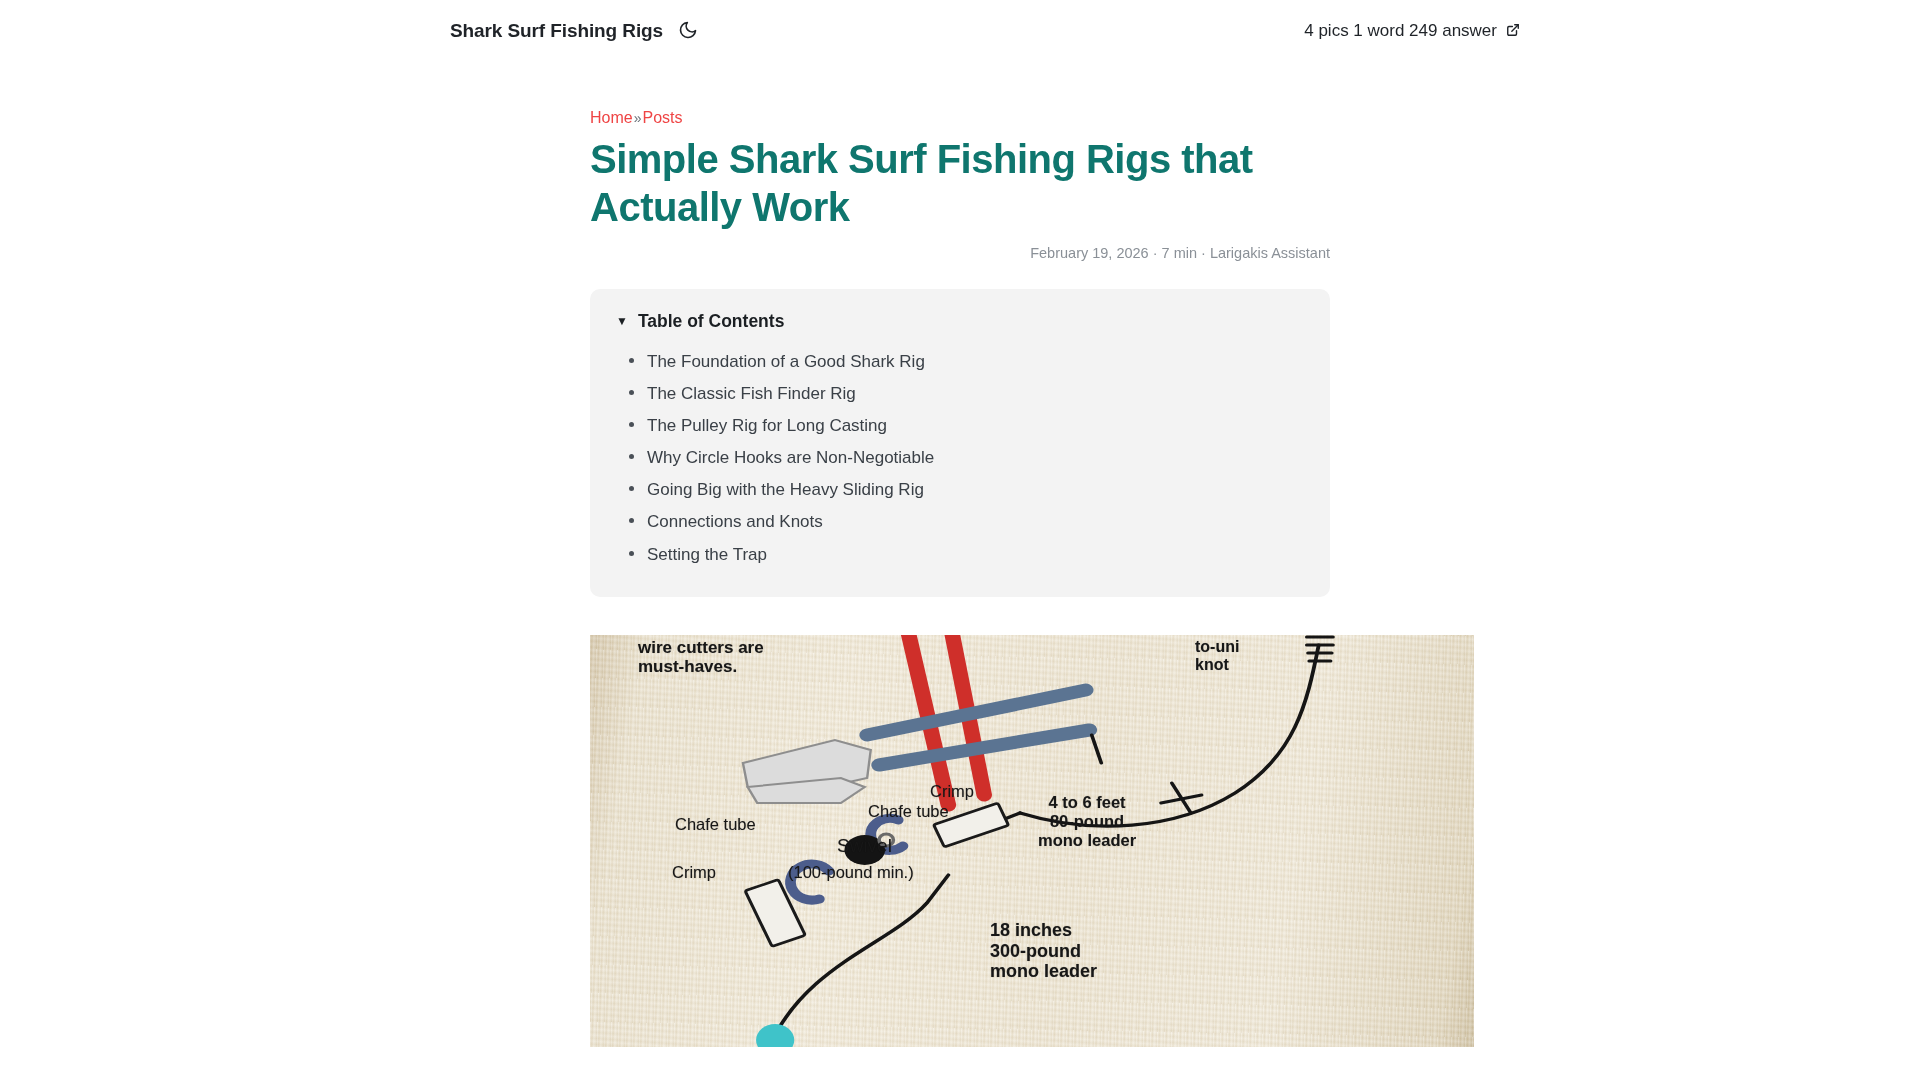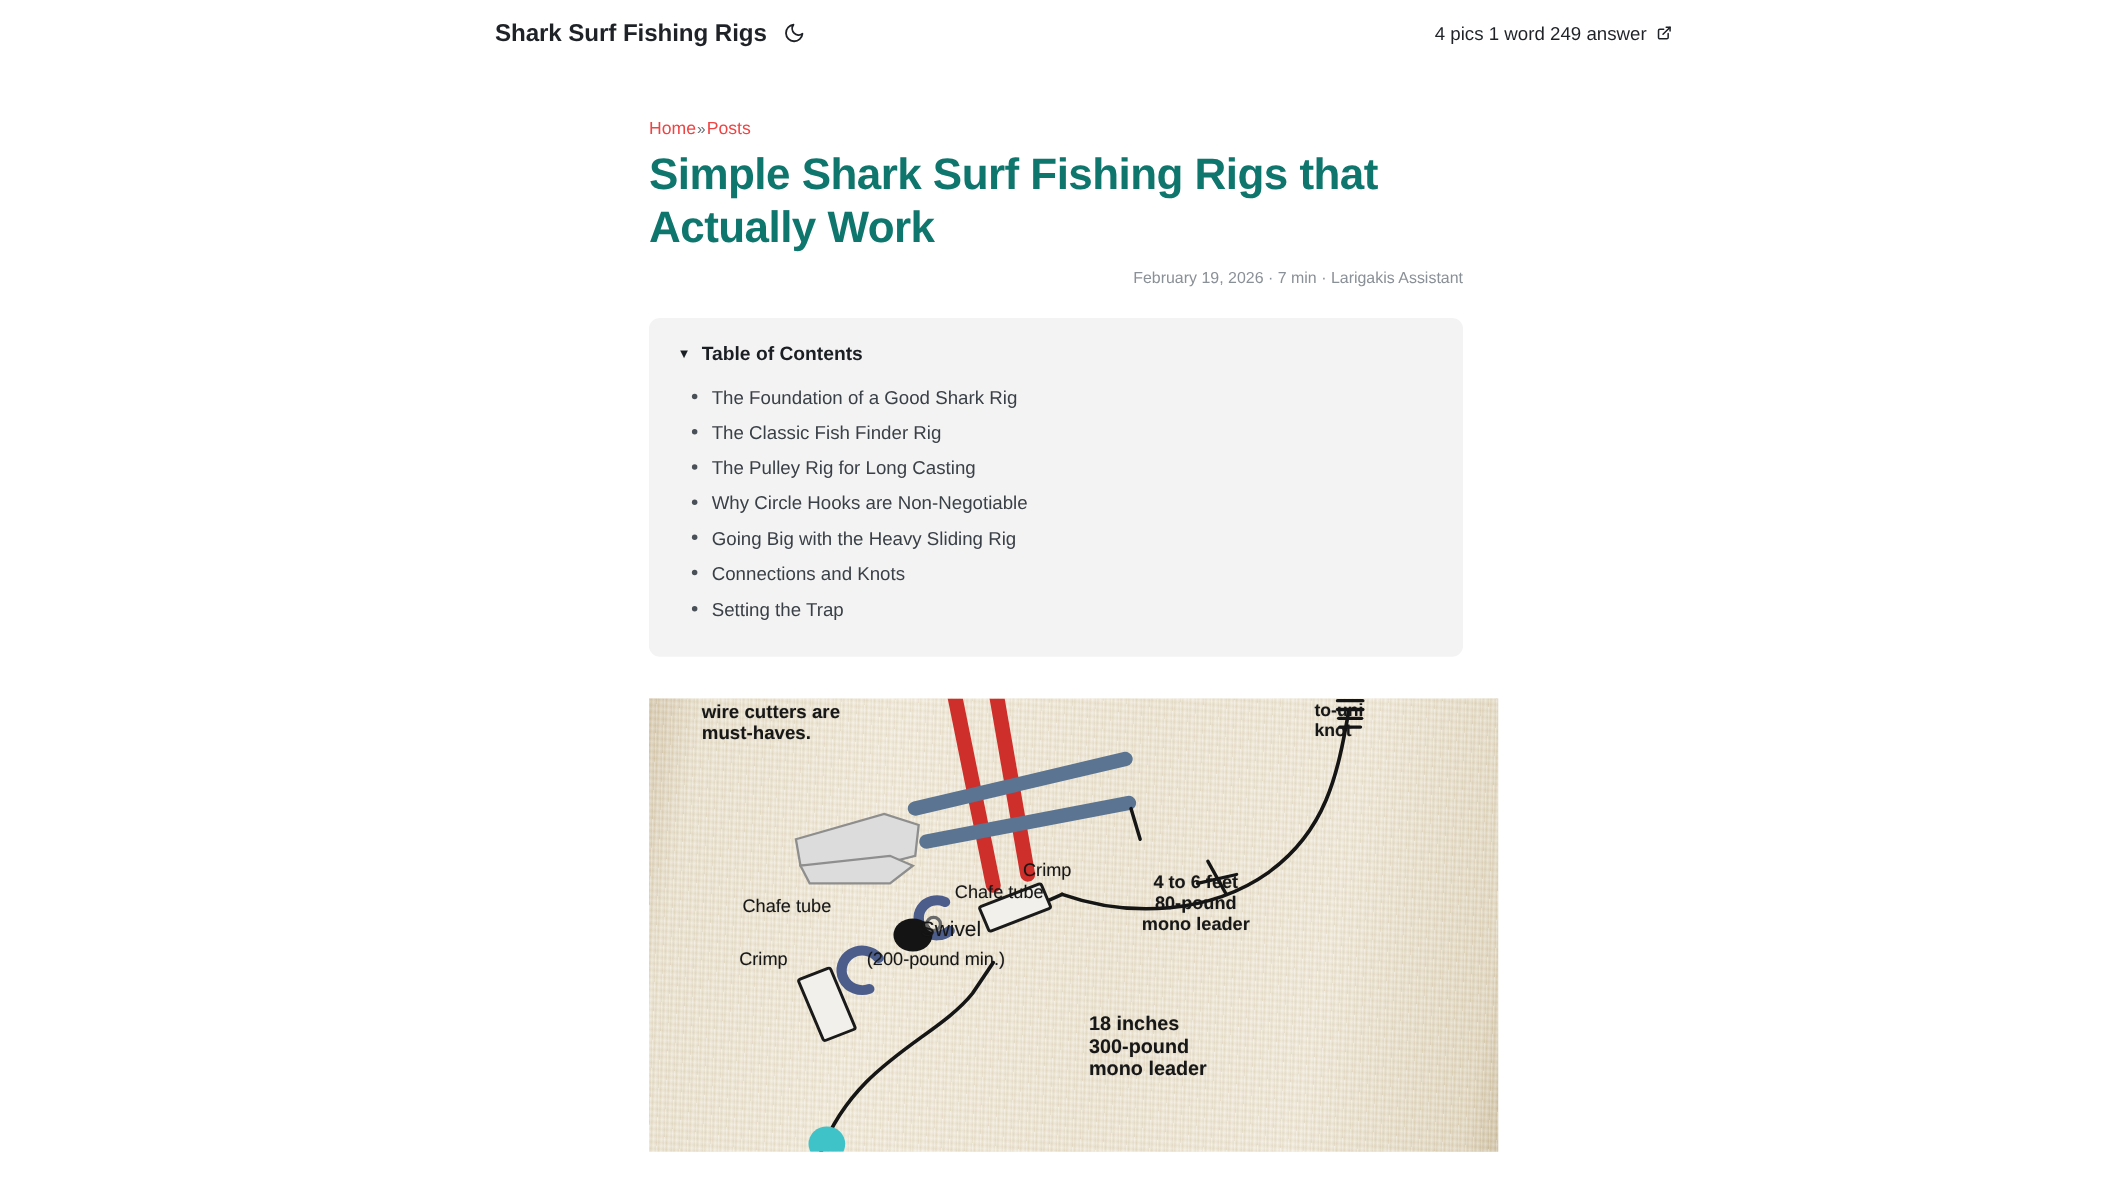--- a/index.html
+++ b/index.html
@@ -22,21 +22,21 @@
     justify-content: space-between;
     padding: 0 0 0 0;
   }
   .header-left {
     display: flex;
     align-items: center;
     gap: 14px;
     margin-left: 450px;
   }
   .site-title {
-    font-size: 22px;
+    font-size: 19px;
     font-weight: bold;
     color: #1f2328;
     letter-spacing: -0.1px;
     line-height: 1;
     text-decoration: none;
   }
   .moon-toggle {
     display: inline-flex;
     align-items: center;
     justify-content: center;
@@ -135,21 +135,21 @@
     top: 12px;
     width: 5px; height: 5px;
     border-radius: 50%;
     background: #4a5057;
   }
   .toc-list a { color: #3a4047; text-decoration: none; }
 
   
   .featured-image {
     position: relative;
-    width: 772px;
+    width: 884px;
     height: 412px;
     overflow: hidden;
     background:
       repeating-linear-gradient(92deg, rgba(255,255,255,0.30) 0px, rgba(204,186,150,0.18) 2px, rgba(255,255,255,0.25) 4px, rgba(190,172,138,0.12) 7px),
       repeating-linear-gradient(4deg, rgba(255,255,255,0.22) 0px, rgba(198,180,146,0.14) 3px, rgba(255,255,255,0.20) 6px),
       linear-gradient(100deg, #cfc0a2 0%, #e9e1cd 6%, #f1ead9 28%, #ece4d1 55%, #efe8d7 78%, #ddd2b8 96%, #c7b897 100%);
     margin-bottom: 30px;
   }
   .fi-label {
     position: absolute;
@@ -277,21 +277,21 @@
       </svg>
 
       <span class="fi-label" style="left:48px; top:3px; font-size:17px;">wire cutters are
 must-haves.</span>
       <span class="fi-label" style="left:605px; top:3px; font-size:16px;">to-uni
 knot</span>
       <span class="fi-label" style="left:340px; top:147px; font-size:16.5px; font-weight:normal;">Crimp</span>
       <span class="fi-label" style="left:278px; top:167px; font-size:16.5px; font-weight:normal;">Chafe tube</span>
       <span class="fi-label" style="left:85px; top:180px; font-size:16.5px; font-weight:normal;">Chafe tube</span>
       <span class="fi-label" style="left:247px; top:200px; font-size:19px; font-weight:normal;">Swivel</span>
-      <span class="fi-label" style="left:198px; top:228px; font-size:16.5px; font-weight:normal;">(200-pound min.)</span>
+      <span class="fi-label" style="left:198px; top:228px; font-size:16.5px; font-weight:normal;">(100-pound min.)</span>
       <span class="fi-label" style="left:82px; top:228px; font-size:16.5px; font-weight:normal;">Crimp</span>
       <span class="fi-label" style="left:448px; top:158px; font-size:16.5px; text-align:center;">4 to 6 feet
 80-pound
 mono leader</span>
       <span class="fi-label" style="left:400px; top:285px; font-size:18px; text-align:left;">18 inches
 300-pound
 mono leader</span>
     </figure>
 
     <div class="post-body">

